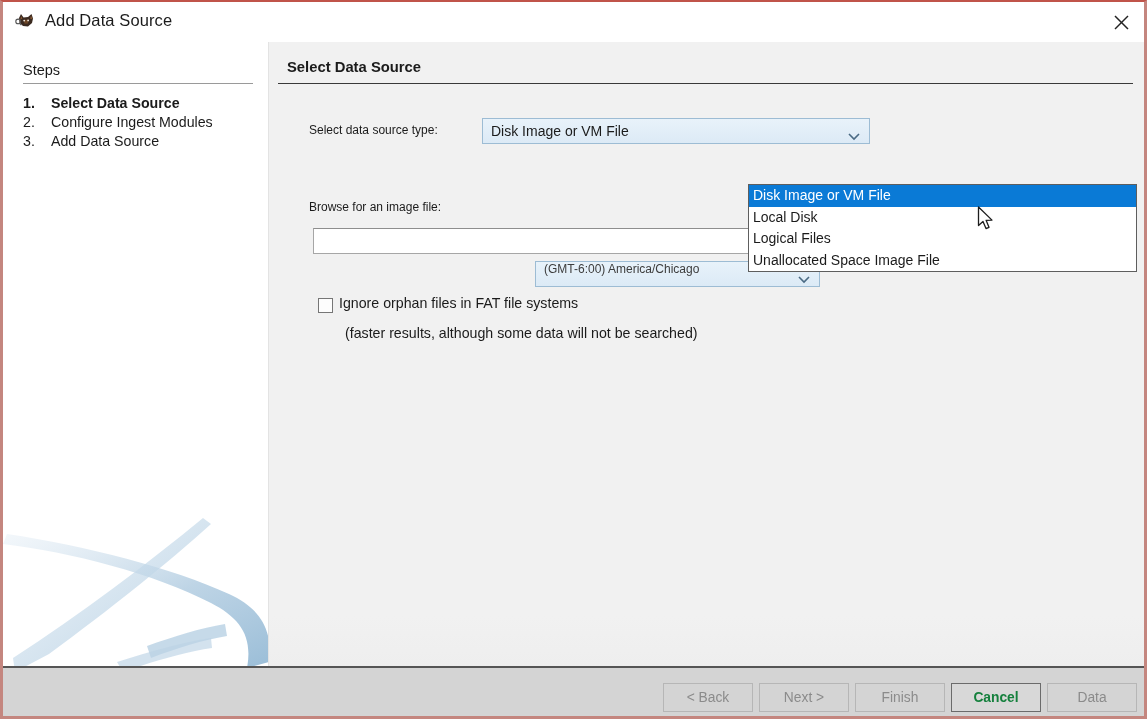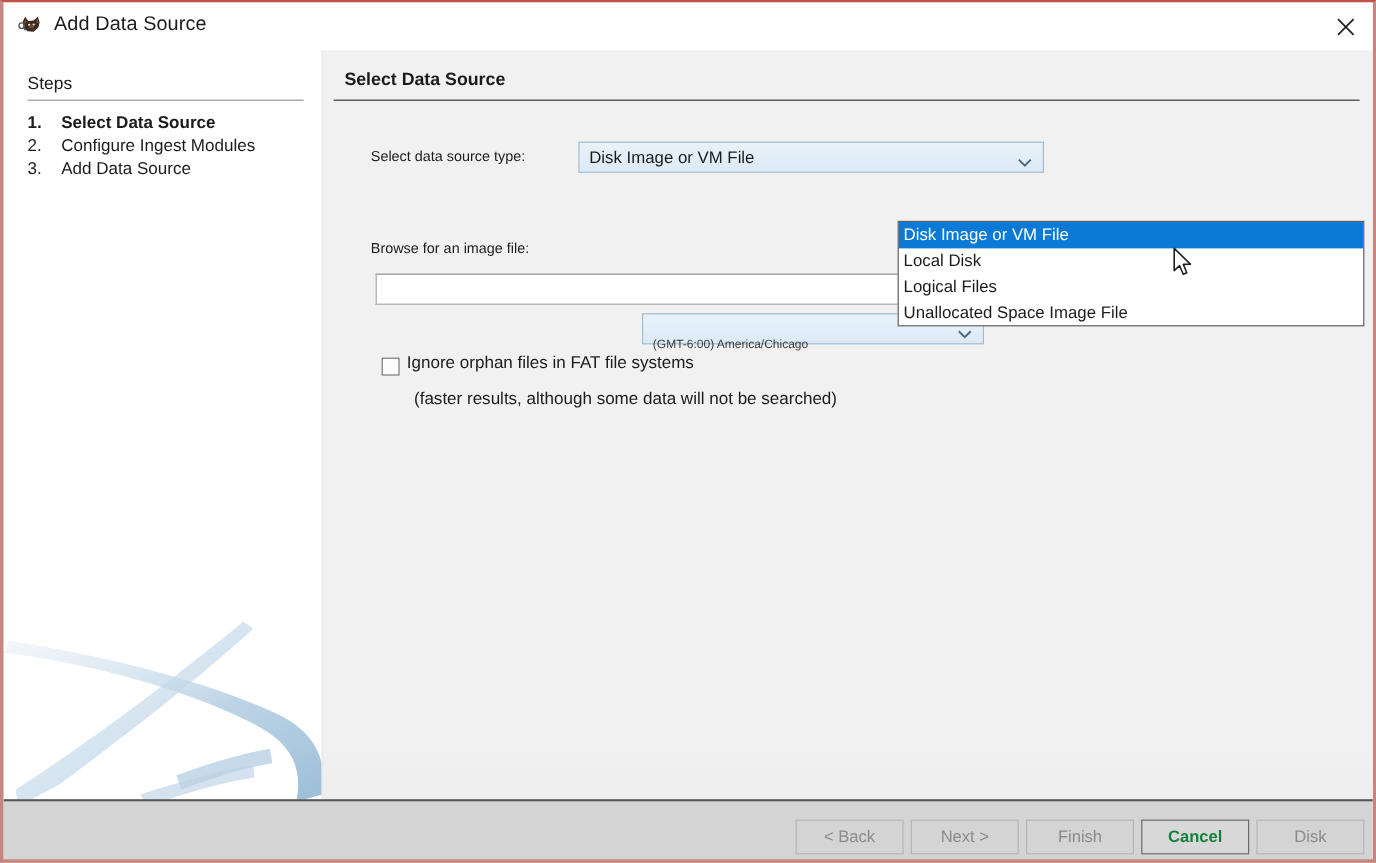--- a/index.html
+++ b/index.html
@@ -204,22 +204,22 @@
     position: absolute;
     left: 266px; top: 219px;
     width: 285px; height: 26px;
     box-sizing: border-box;
     border: 1px solid #9dbcd4;
     background: linear-gradient(to bottom, #e8f2fa 0%, #dceaf6 100%);
     cursor: default;
   }
   #combo-tz-value {
     position: absolute;
-    left: 8px; top: 20px;
-    font-size: 10px;
+    left: 8px; top: 0;
+    font-size: 12px;
     color: #3c3c3c;
     white-space: nowrap;
   }
 
   
   #chk-box {
     position: absolute;
     left: 49px; top: 256px;
     width: 15px; height: 15px;
     box-sizing: border-box;
@@ -422,16 +422,16 @@
     </svg>
 
   </div>
 
   <div id="bottom-sep"></div>
   <div id="bottombar">
     <button class="wiz-btn" id="btn-back" disabled="">&lt; Back</button>
     <button class="wiz-btn" id="btn-next" disabled="">Next &gt;</button>
     <button class="wiz-btn" id="btn-finish" disabled="">Finish</button>
     <button class="wiz-btn enabled" id="btn-cancel">Cancel</button>
-    <button class="wiz-btn" id="btn-help" disabled="">Disk</button>
+    <button class="wiz-btn" id="btn-help" disabled="">Data</button>
   </div>
 
 </div>
 
 </body></html>

